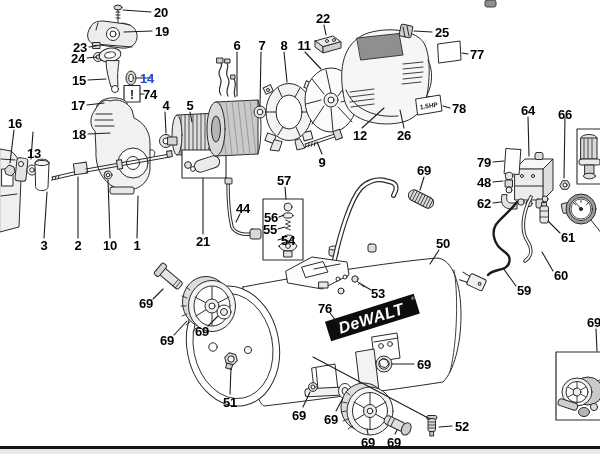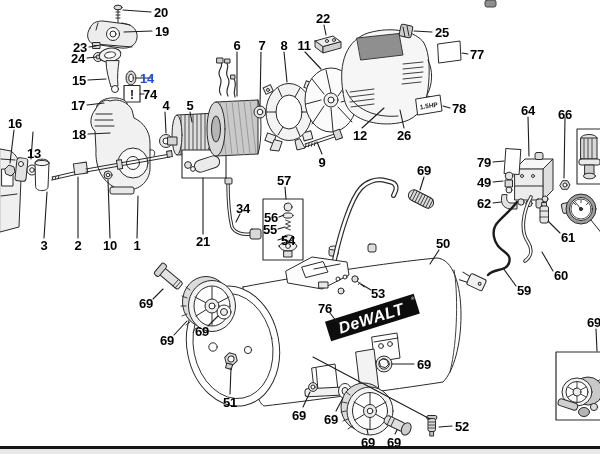--- a/index.html
+++ b/index.html
@@ -467,32 +467,32 @@
       <div class="callout" style="left: 323px; top: 18px; color: rgb(0, 0, 0);">22</div>
       <div class="callout" style="left: 442px; top: 32px; color: rgb(0, 0, 0);">25</div>
       <div class="callout" style="left: 477px; top: 54px; color: rgb(0, 0, 0);">77</div>
       <div class="callout" style="left: 459px; top: 108px; color: rgb(0, 0, 0);">78</div>
       <div class="callout" style="left: 360px; top: 135px; color: rgb(0, 0, 0);">12</div>
       <div class="callout" style="left: 404px; top: 135px; color: rgb(0, 0, 0);">26</div>
       <div class="callout" style="left: 322px; top: 162px; color: rgb(0, 0, 0);">9</div>
       <div class="callout" style="left: 528px; top: 110px; color: rgb(0, 0, 0);">64</div>
       <div class="callout" style="left: 565px; top: 114px; color: rgb(0, 0, 0);">66</div>
       <div class="callout" style="left: 484px; top: 162px; color: rgb(0, 0, 0);">79</div>
-      <div class="callout" style="left: 484px; top: 182px; color: rgb(0, 0, 0);">49</div>
+      <div class="callout" style="left: 484px; top: 182px; color: rgb(0, 0, 0);">48</div>
       <div class="callout" style="left: 484px; top: 203px; color: rgb(0, 0, 0);">62</div>
       <div class="callout" style="left: 568px; top: 237px; color: rgb(0, 0, 0);">61</div>
       <div class="callout" style="left: 561px; top: 275px; color: rgb(0, 0, 0);">60</div>
       <div class="callout" style="left: 524px; top: 290px; color: rgb(0, 0, 0);">59</div>
       <div class="callout" style="left: 443px; top: 243px; color: rgb(0, 0, 0);">50</div>
       <div class="callout" style="left: 424px; top: 170px; color: rgb(0, 0, 0);">69</div>
       <div class="callout" style="left: 284px; top: 180px; color: rgb(0, 0, 0);">57</div>
       <div class="callout" style="left: 271px; top: 217px; color: rgb(0, 0, 0);">56</div>
       <div class="callout" style="left: 270px; top: 229px; color: rgb(0, 0, 0);">55</div>
       <div class="callout" style="left: 270px; top: 240px; color: rgb(0, 0, 0); padding-left: 36px;">54</div>
-      <div class="callout" style="left: 243px; top: 208px; color: rgb(0, 0, 0);">34</div>
+      <div class="callout" style="left: 243px; top: 208px; color: rgb(0, 0, 0);">44</div>
       <div class="callout" style="left: 203px; top: 241px; color: rgb(0, 0, 0);">21</div>
       <div class="callout" style="left: 378px; top: 293px; color: rgb(0, 0, 0);">53</div>
       <div class="callout" style="left: 325px; top: 308px; color: rgb(0, 0, 0);">76</div>
       <div class="callout" style="left: 230px; top: 402px; color: rgb(0, 0, 0);">51</div>
       <div class="callout" style="left: 146px; top: 303px; color: rgb(0, 0, 0);">69</div>
       <div class="callout" style="left: 167px; top: 340px; color: rgb(0, 0, 0);">69</div>
       <div class="callout" style="left: 202px; top: 331px; color: rgb(0, 0, 0);">69</div>
       <div class="callout" style="left: 424px; top: 364px; color: rgb(0, 0, 0);">69</div>
       <div class="callout" style="left: 299px; top: 415px; color: rgb(0, 0, 0);">69</div>
       <div class="callout" style="left: 331px; top: 419px; color: rgb(0, 0, 0);">69</div>

